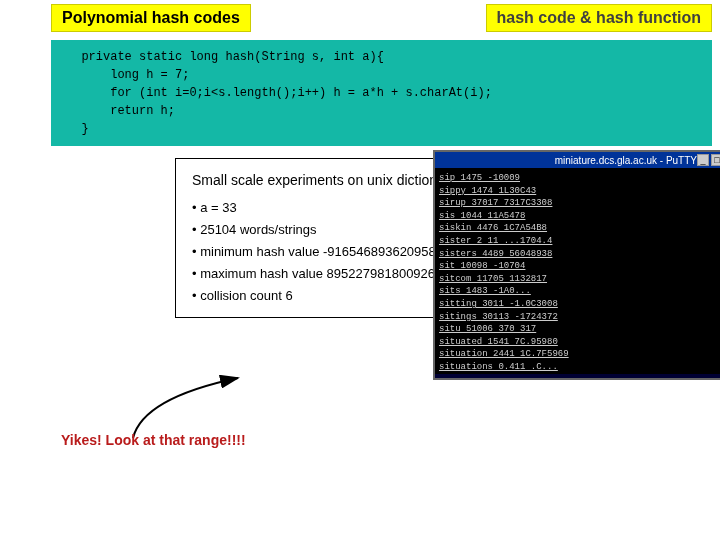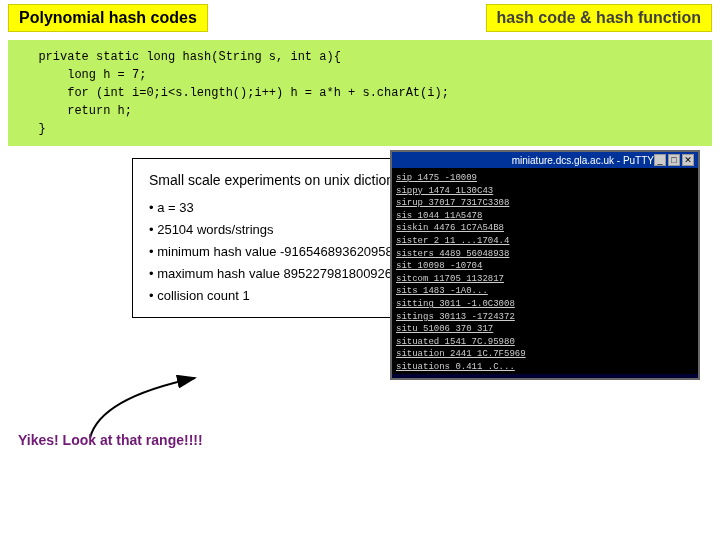--- a/index.html
+++ b/index.html
@@ -35,21 +35,21 @@
       background: #ffff00;
       border: 1px solid #cccc00;
       padding: 4px 10px;
       font-size: 16px;
       font-weight: bold;
       color: #404040;
     }
 
     
     .code-area {
-      background: #bef264;
+      background: #14b8a6;
       border: none;
       padding: 8px 16px;
       font-family: 'Courier New', monospace;
       font-size: 12px;
       color: #000000;
       line-height: 1.5;
       margin: 4px 8px;
     }
 
     .code-area pre {
@@ -85,21 +85,21 @@
     .experiment-box ul li::before {
       content: '• ';
     }
 
     .yikes-label {
       position: absolute;
       left: 8px;
       bottom: 10px;
       font-size: 14px;
       font-weight: bold;
-      color: #701a75;
+      color: #b91c1c;
     }
 
     
     .terminal-window {
       position: absolute;
       right: 16px;
       top: 280px;
       width: 310px;
       height: 230px;
       border: 2px solid #666;
@@ -149,20 +149,21 @@
       height: calc(100% - 20px);
       line-height: 1.4;
       text-decoration: underline;
     }
 
     
     .page-wrapper {
       position: relative;
       width: 720px;
       height: 540px;
+      padding-left: 43px;
     }
 
     .bottom-section {
       position: relative;
       display: flex;
       margin-top: 0;
     }
 
     .left-column {
       width: 390px;
@@ -198,21 +199,21 @@
     <div class="left-column">
 
       <div style="margin-left: 72px; margin-top: 8px;">
         <div class="experiment-box">
           <div class="title">Small scale experiments on unix dictionary</div>
           <ul>
             <li>a = 33</li>
             <li>25104 words/strings</li>
             <li>minimum hash value -9165468936209580338</li>
             <li>maximum hash value  8952279818009261254</li>
-            <li>collision count 1</li>
+            <li>collision count 6</li>
           </ul>
         </div>
       </div>
 
       <div style="position: relative; height: 140px; margin-left: 10px;">
         <svg width="280" height="140">
 
           <defs>
             <marker id="arrowhead" markerWidth="10" markerHeight="7" refX="9" refY="3.5" orient="auto">
               <polygon points="0 0, 10 3.5, 0 7" fill="#000000"></polygon>

